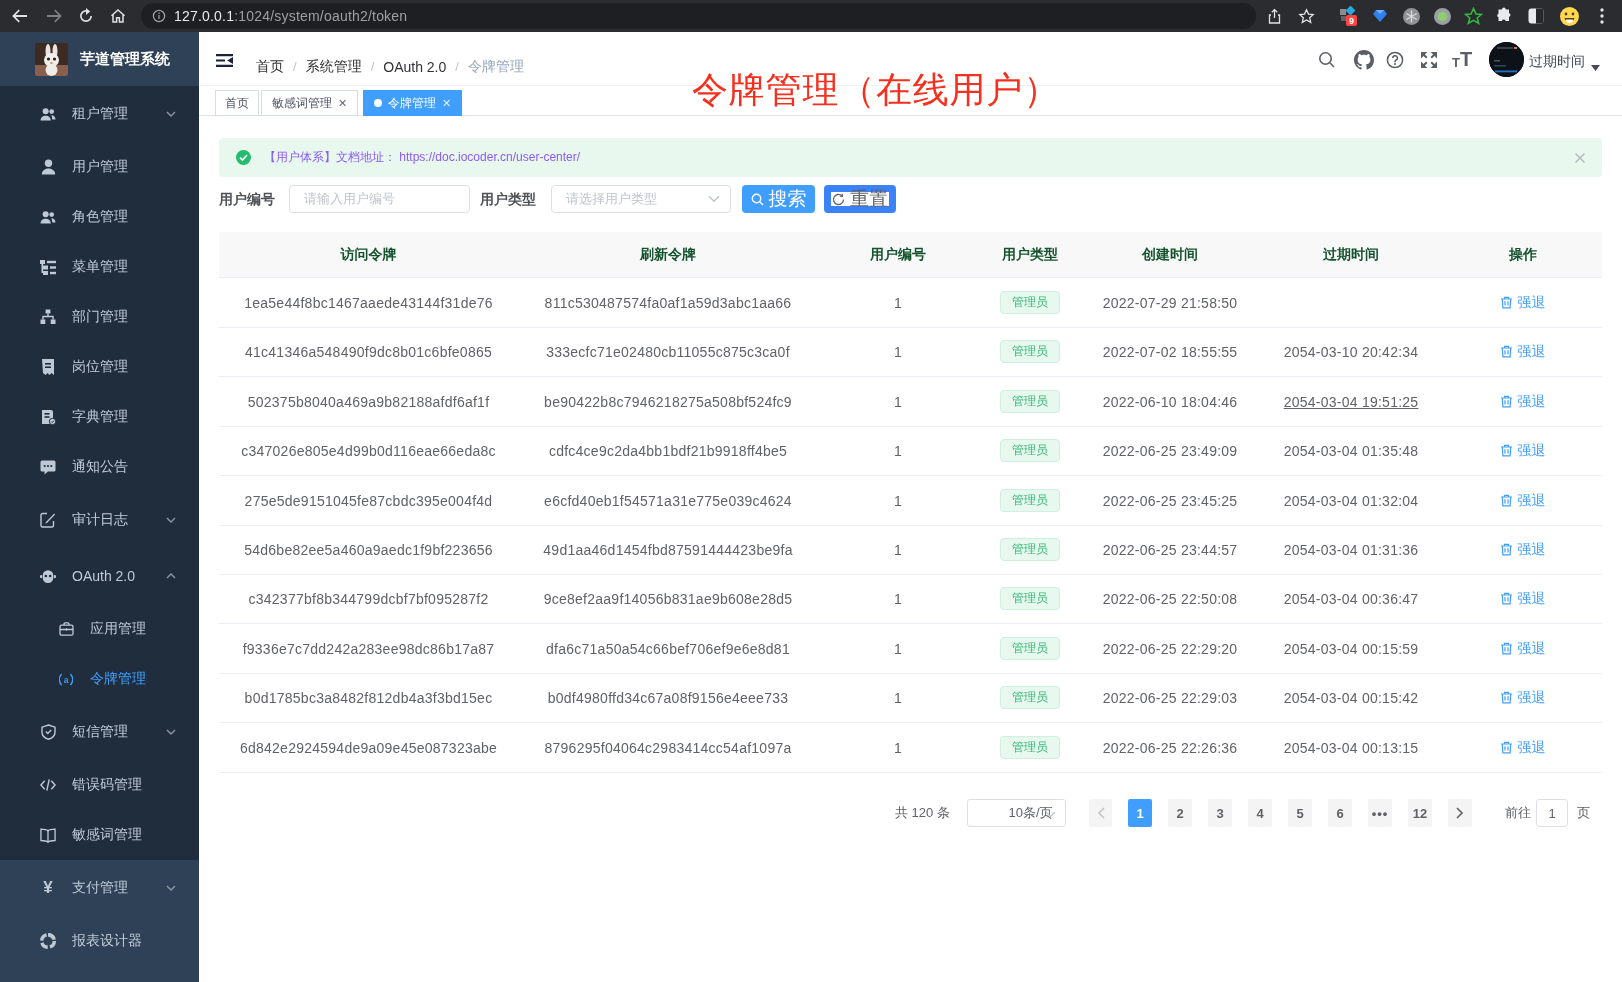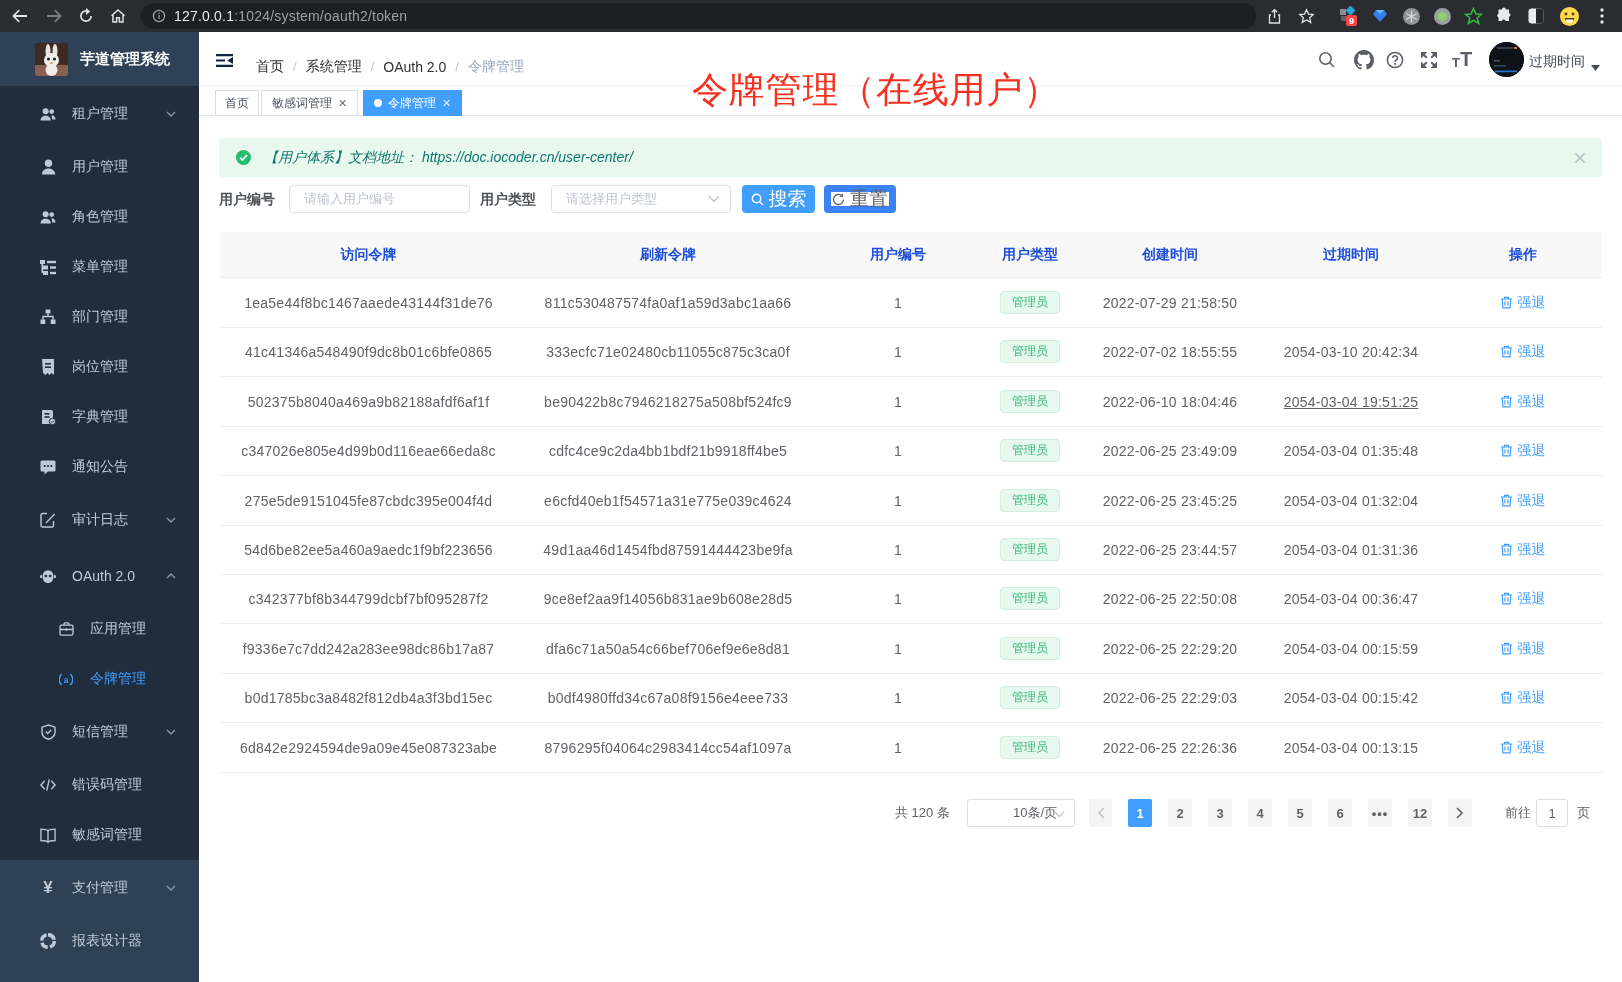--- a/index.html
+++ b/index.html
@@ -41,32 +41,32 @@
 
 
 #tagsbar { position:absolute; left:199px; top:85px; width:1423px; height:31px; background:#fff; border-bottom:1px solid #dfe3e8; border-top:1px solid #f0f1f3; }
 .tag { position:absolute; top:4px; height:26px; border:1px solid #d8dce5; background:#fff; color:#495060; font-size:12px; display:flex; align-items:center; padding:0 9px; }
 .tag.on { background:#409eff; border-color:#409eff; color:#fff; }
 .tag .dot { width:8px; height:8px; border-radius:50%; background:#fff; margin-right:6px; }
 .tag .x { margin-left:6px; font-size:11px; line-height:1; opacity:.85; }
 
 
 #alert { position:absolute; left:219px; top:138px; width:1383px; height:39px; background:#e8f8ee; border-radius:4px; display:flex; align-items:center; }
-#alert .txt { color:#0f766e; font-size:14px;font-style:italic; }
+#alert .txt { color:#8b5cf6; font-size:12px; }
 #alert .close { position:absolute; right:16px; top:14px; }
 
 .flabel { position:absolute; font-size:14px; font-weight:bold; color:#4e5358; line-height:28px; top:185px; }
 .fbox { position:absolute; top:185px; height:28px; border:1px solid #dcdfe6; border-radius:4px; background:#fff; display:flex; align-items:center; font-size:13px; color:#bfc4cd; }
 .btn { position:absolute; top:185px; height:28px; border-radius:4px; font-size:19px; display:flex; align-items:center; justify-content:center; }
 #btn-search { left:742px; width:73px; background:#409eff; color:#fff; }
 #btn-reset { left:824px; width:72px; background:#fff; border:7px solid #3b82f6; color:#606266; }
 
 
 #thead { position:absolute; left:219px; top:232px; width:1383px; height:46px; background:#f8f8f9; border-bottom:1px solid #ebeef5; }
-.th { position:absolute; top:0; height:46px; display:flex; align-items:center; justify-content:center; font-size:14px; font-weight:bold; color:#1d4ed8; }
+.th { position:absolute; top:0; height:46px; display:flex; align-items:center; justify-content:center; font-size:14px; font-weight:bold; color:#14532d; }
 #tbody { position:absolute; left:219px; top:278px; width:1383px; }
 .tr { position:absolute; left:0; width:1383px; height:50px; border-bottom:1px solid #ebeef5; }
 .td { position:absolute; top:0; height:49px; display:flex; align-items:center; justify-content:center; font-size:14px; color:#606266; letter-spacing:0.25px; }
 .gtag { display:inline-flex; align-items:center; justify-content:center; height:23px; padding:0 11px; background:#e7f8ef; border:1px solid #d0efdf; border-radius:4px; color:#38b878; font-size:12px; letter-spacing:0; }
 .kick { color:#409eff; font-size:14px; display:inline-flex; align-items:center; }
 .kick svg { margin-right:4px; }
 
 
 #pager { position:absolute; left:219px; top:799px; width:1383px; height:28px; }
 #pager .pitem { position:absolute; top:0; height:28px; display:flex; align-items:center; justify-content:center; }
@@ -658,21 +658,21 @@
   <div class="td" style="left:1225px;width:158px;">
         <span class="kick"><svg width="13" height="13" viewBox="0 0 13 13" fill="none" stroke="#409eff" stroke-width="1.2">
             <path d="M1 3h11M4.5 3V1.4h4V3M2.3 3l.6 8.8h7.2l.6-8.8M5 5.2v4.4M8 5.2v4.4"></path>
           </svg>强退</span>
       </div>
 </div>
 </div>
 
 <div id="pager">
   <div class="pitem" style="left:676px;font-size:13px;color:#606266;">共 120 条</div>
-  <div class="pitem" style="left:748px;width:108px;border:1px solid #dcdfe6;border-radius:3px;font-size:13px;color:#606266;padding-left:28px;">10条/页
+  <div class="pitem" style="left:748px;width:99px;border:1px solid #dcdfe6;border-radius:3px;font-size:13px;color:#606266;padding-left:28px;">10条/页
     <svg style="position:absolute;right:9px;top:11px;" width="11" height="7" viewBox="0 0 11 7">
         <path d="M1 1l4.5 4.5L10 1" fill="none" stroke="#c0c4cc" stroke-width="1.3"></path>
       </svg>
   </div>
   <div class="pitem pgbtn" style="left:870px;width:23px;">
       <svg width="8" height="12" viewBox="0 0 8 12">
         <path d="M7 1 2 6l5 5" fill="none" stroke="#c0c4cc" stroke-width="1.6"></path>
       </svg>
     </div>
   <div class="pitem pgbtn cur" style="left:909px;width:24px;">1</div>

